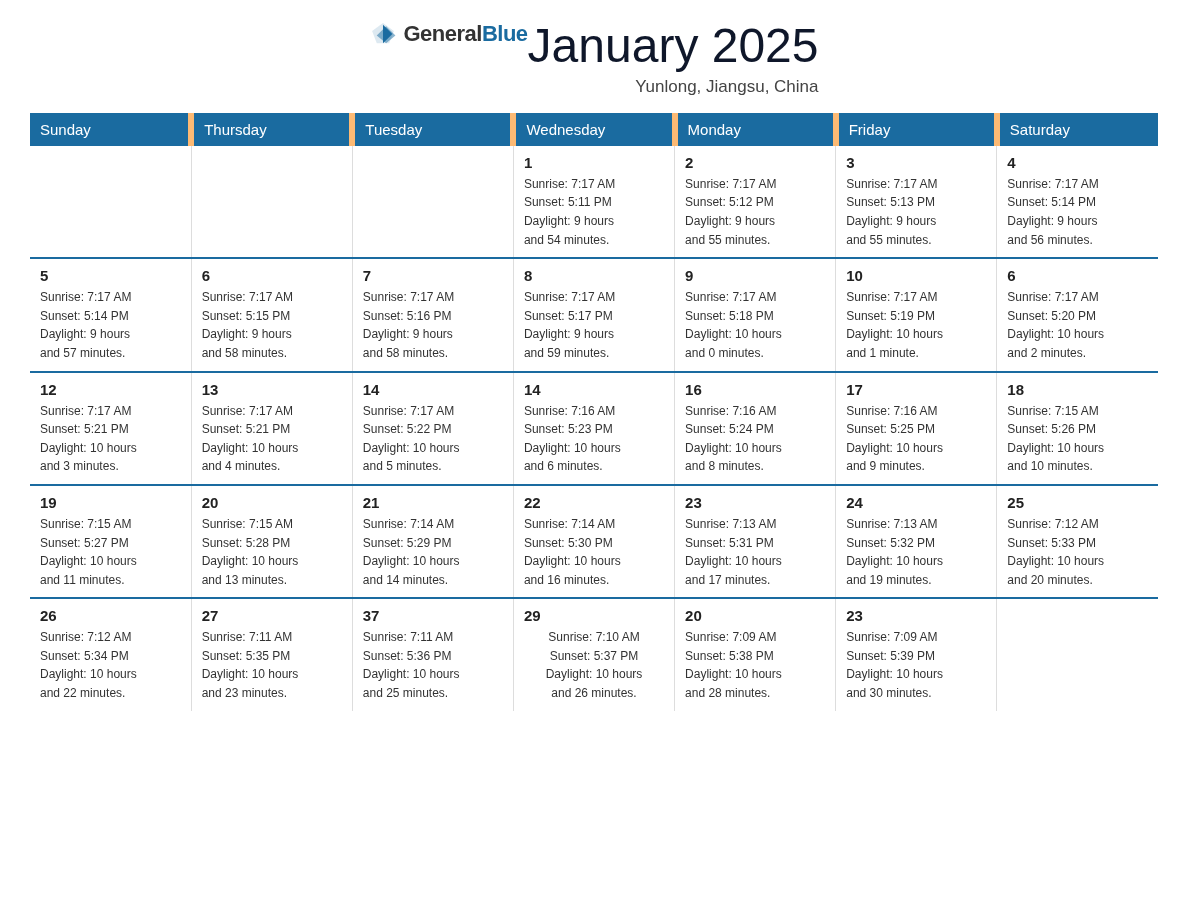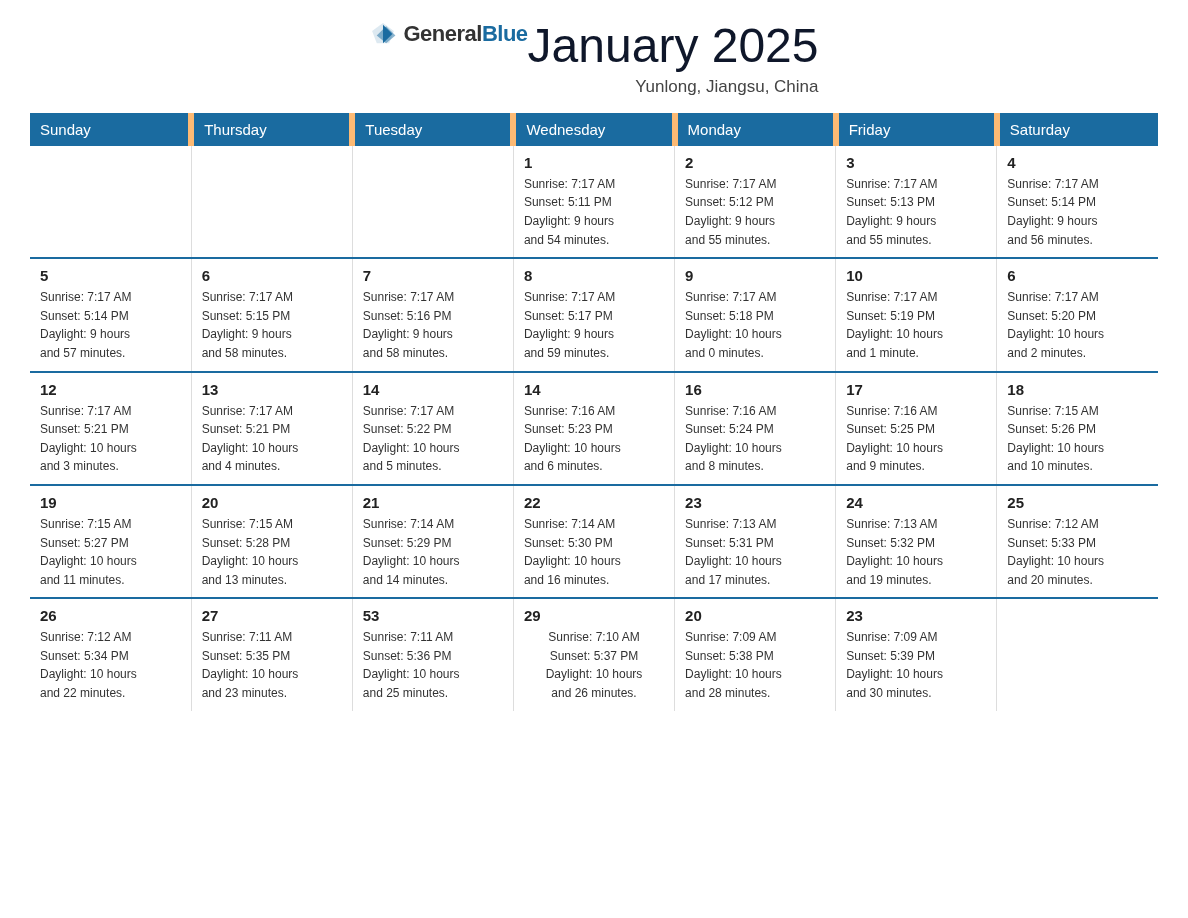--- a/index.html
+++ b/index.html
@@ -330,21 +330,21 @@
 and 22 minutes.</div>
         </td>
         <td>
           <span class="day-num">27</span>
           <div class="day-info" style="white-space: pre-line;">Sunrise: 7:11 AM
 Sunset: 5:35 PM
 Daylight: 10 hours
 and 23 minutes.</div>
         </td>
         <td>
-          <span class="day-num">53</span>
+          <span class="day-num">37</span>
           <div class="day-info" style="white-space: pre-line;">Sunrise: 7:11 AM
 Sunset: 5:36 PM
 Daylight: 10 hours
 and 25 minutes.</div>
         </td>
         <td>
           <span class="day-num">29</span>
           <div class="day-info" style="white-space: pre-line; text-align: center;">Sunrise: 7:10 AM
 Sunset: 5:37 PM
 Daylight: 10 hours

